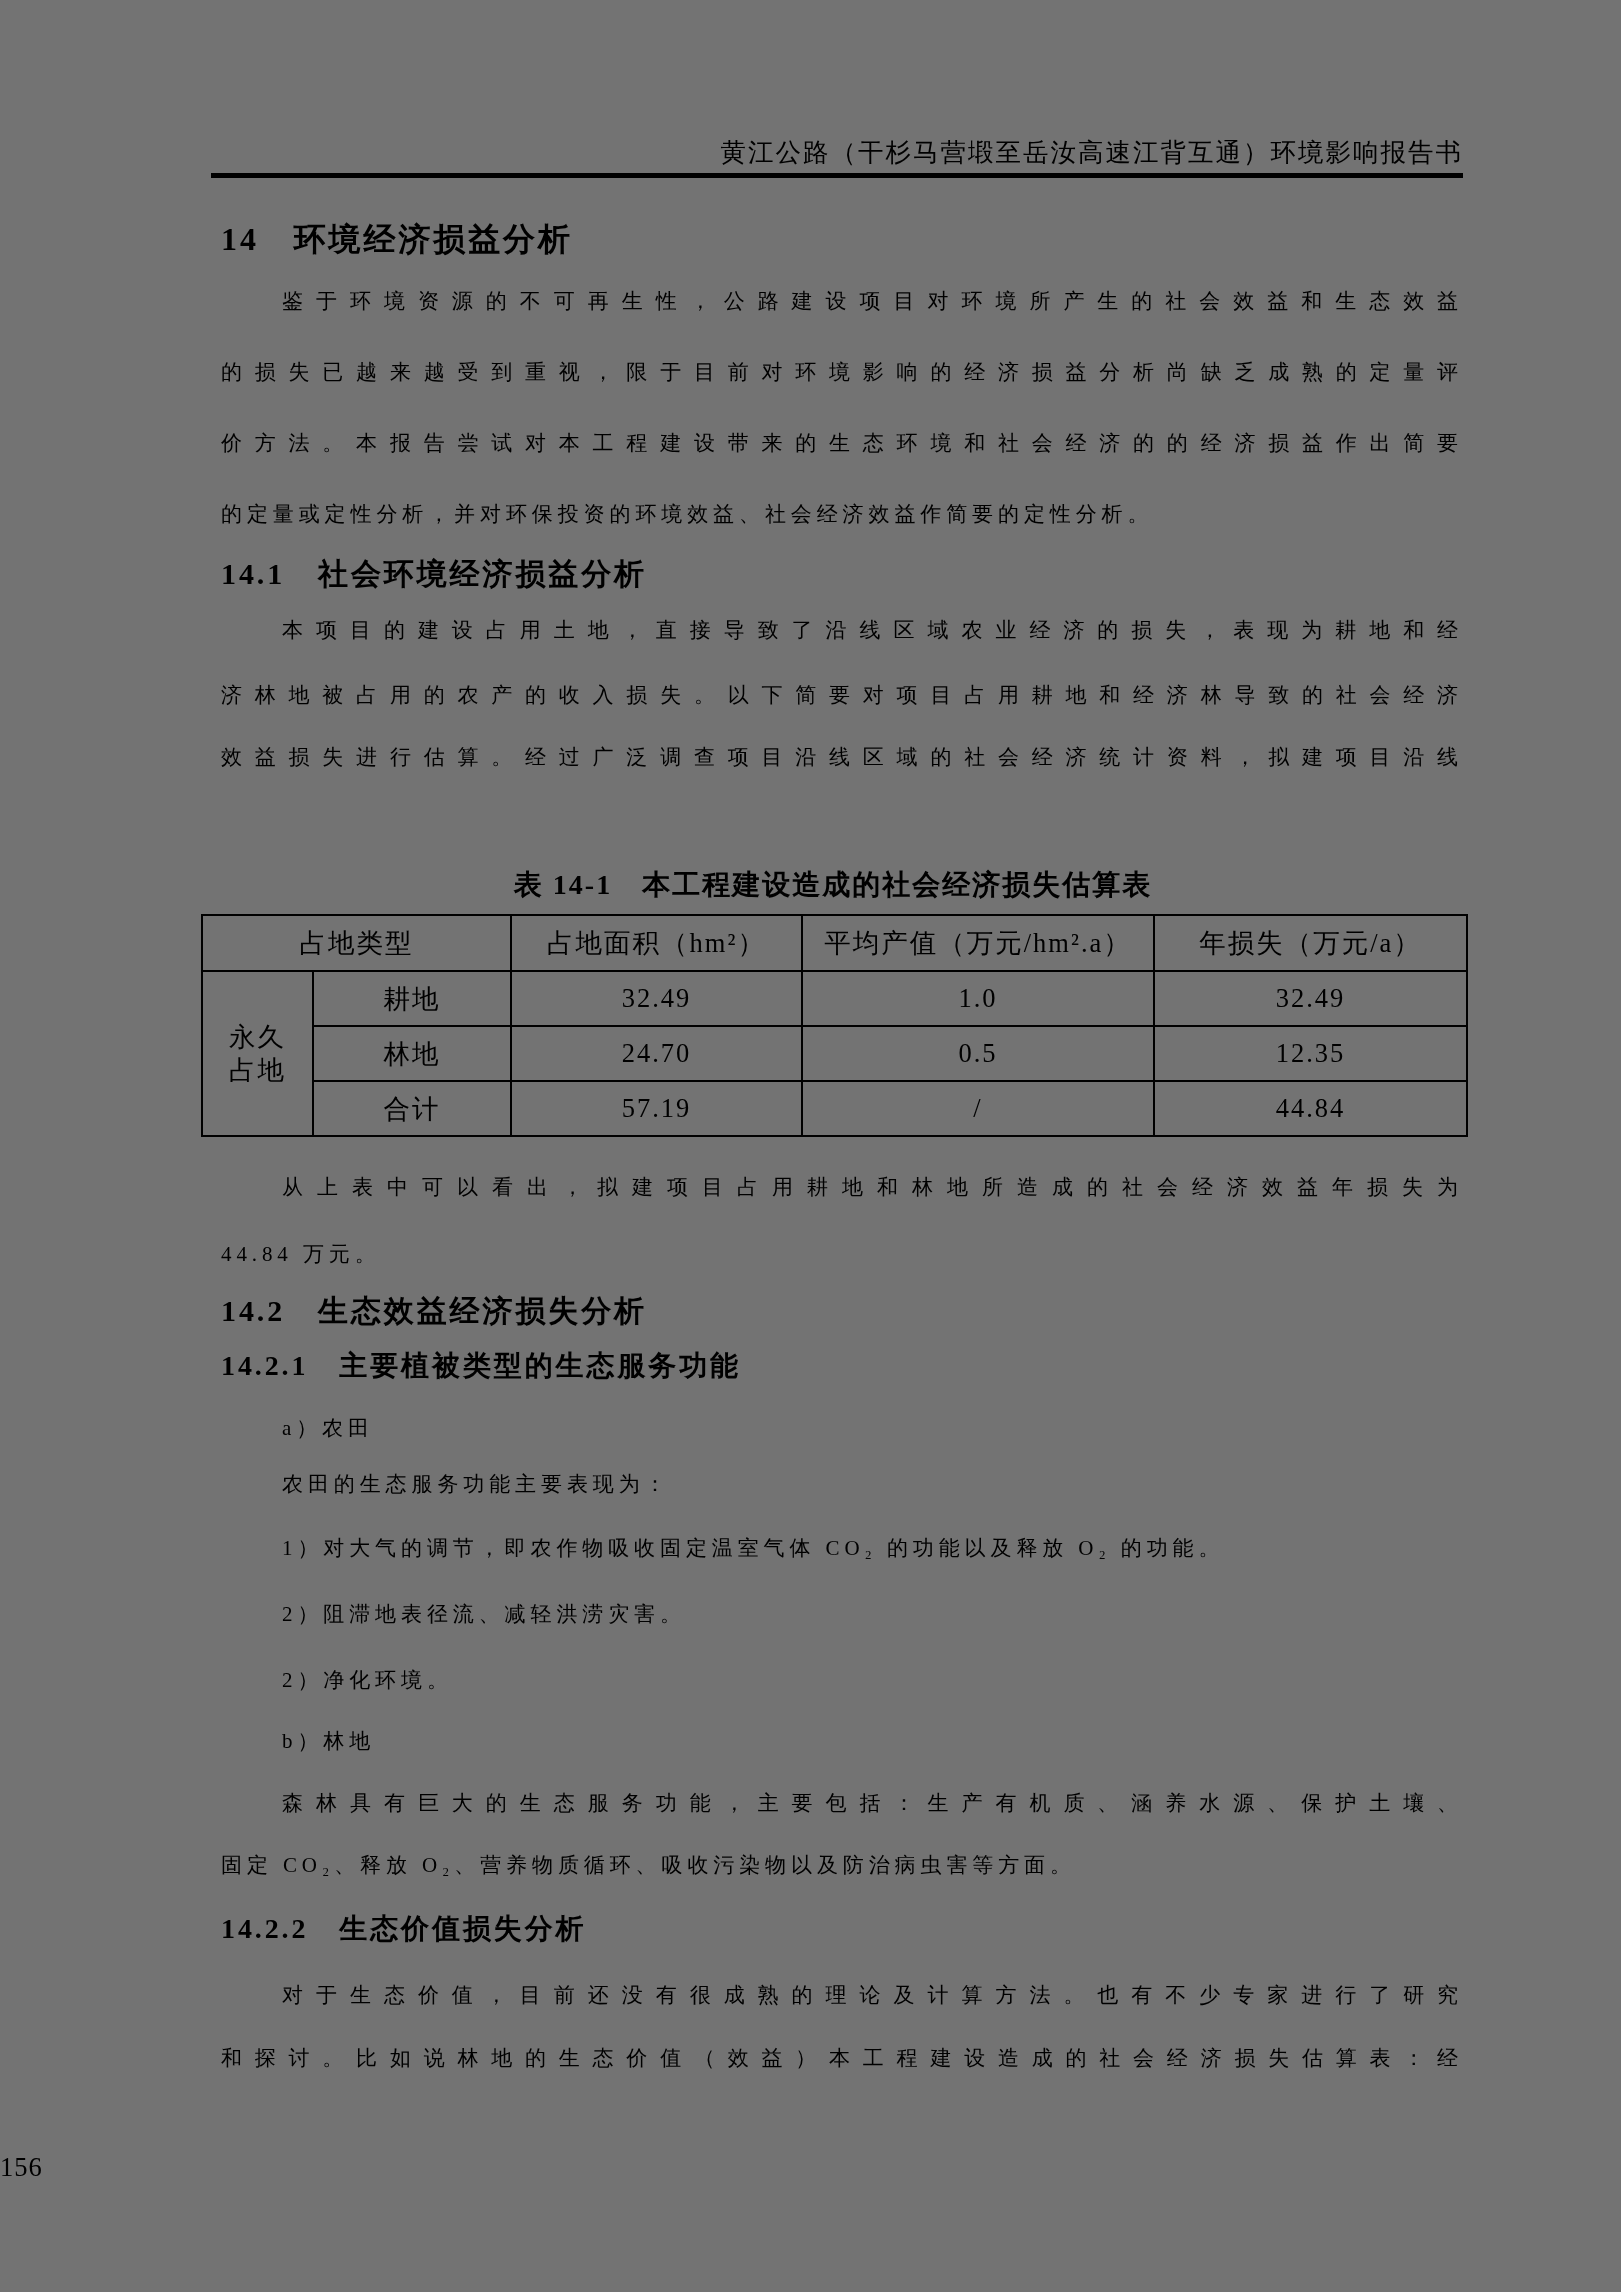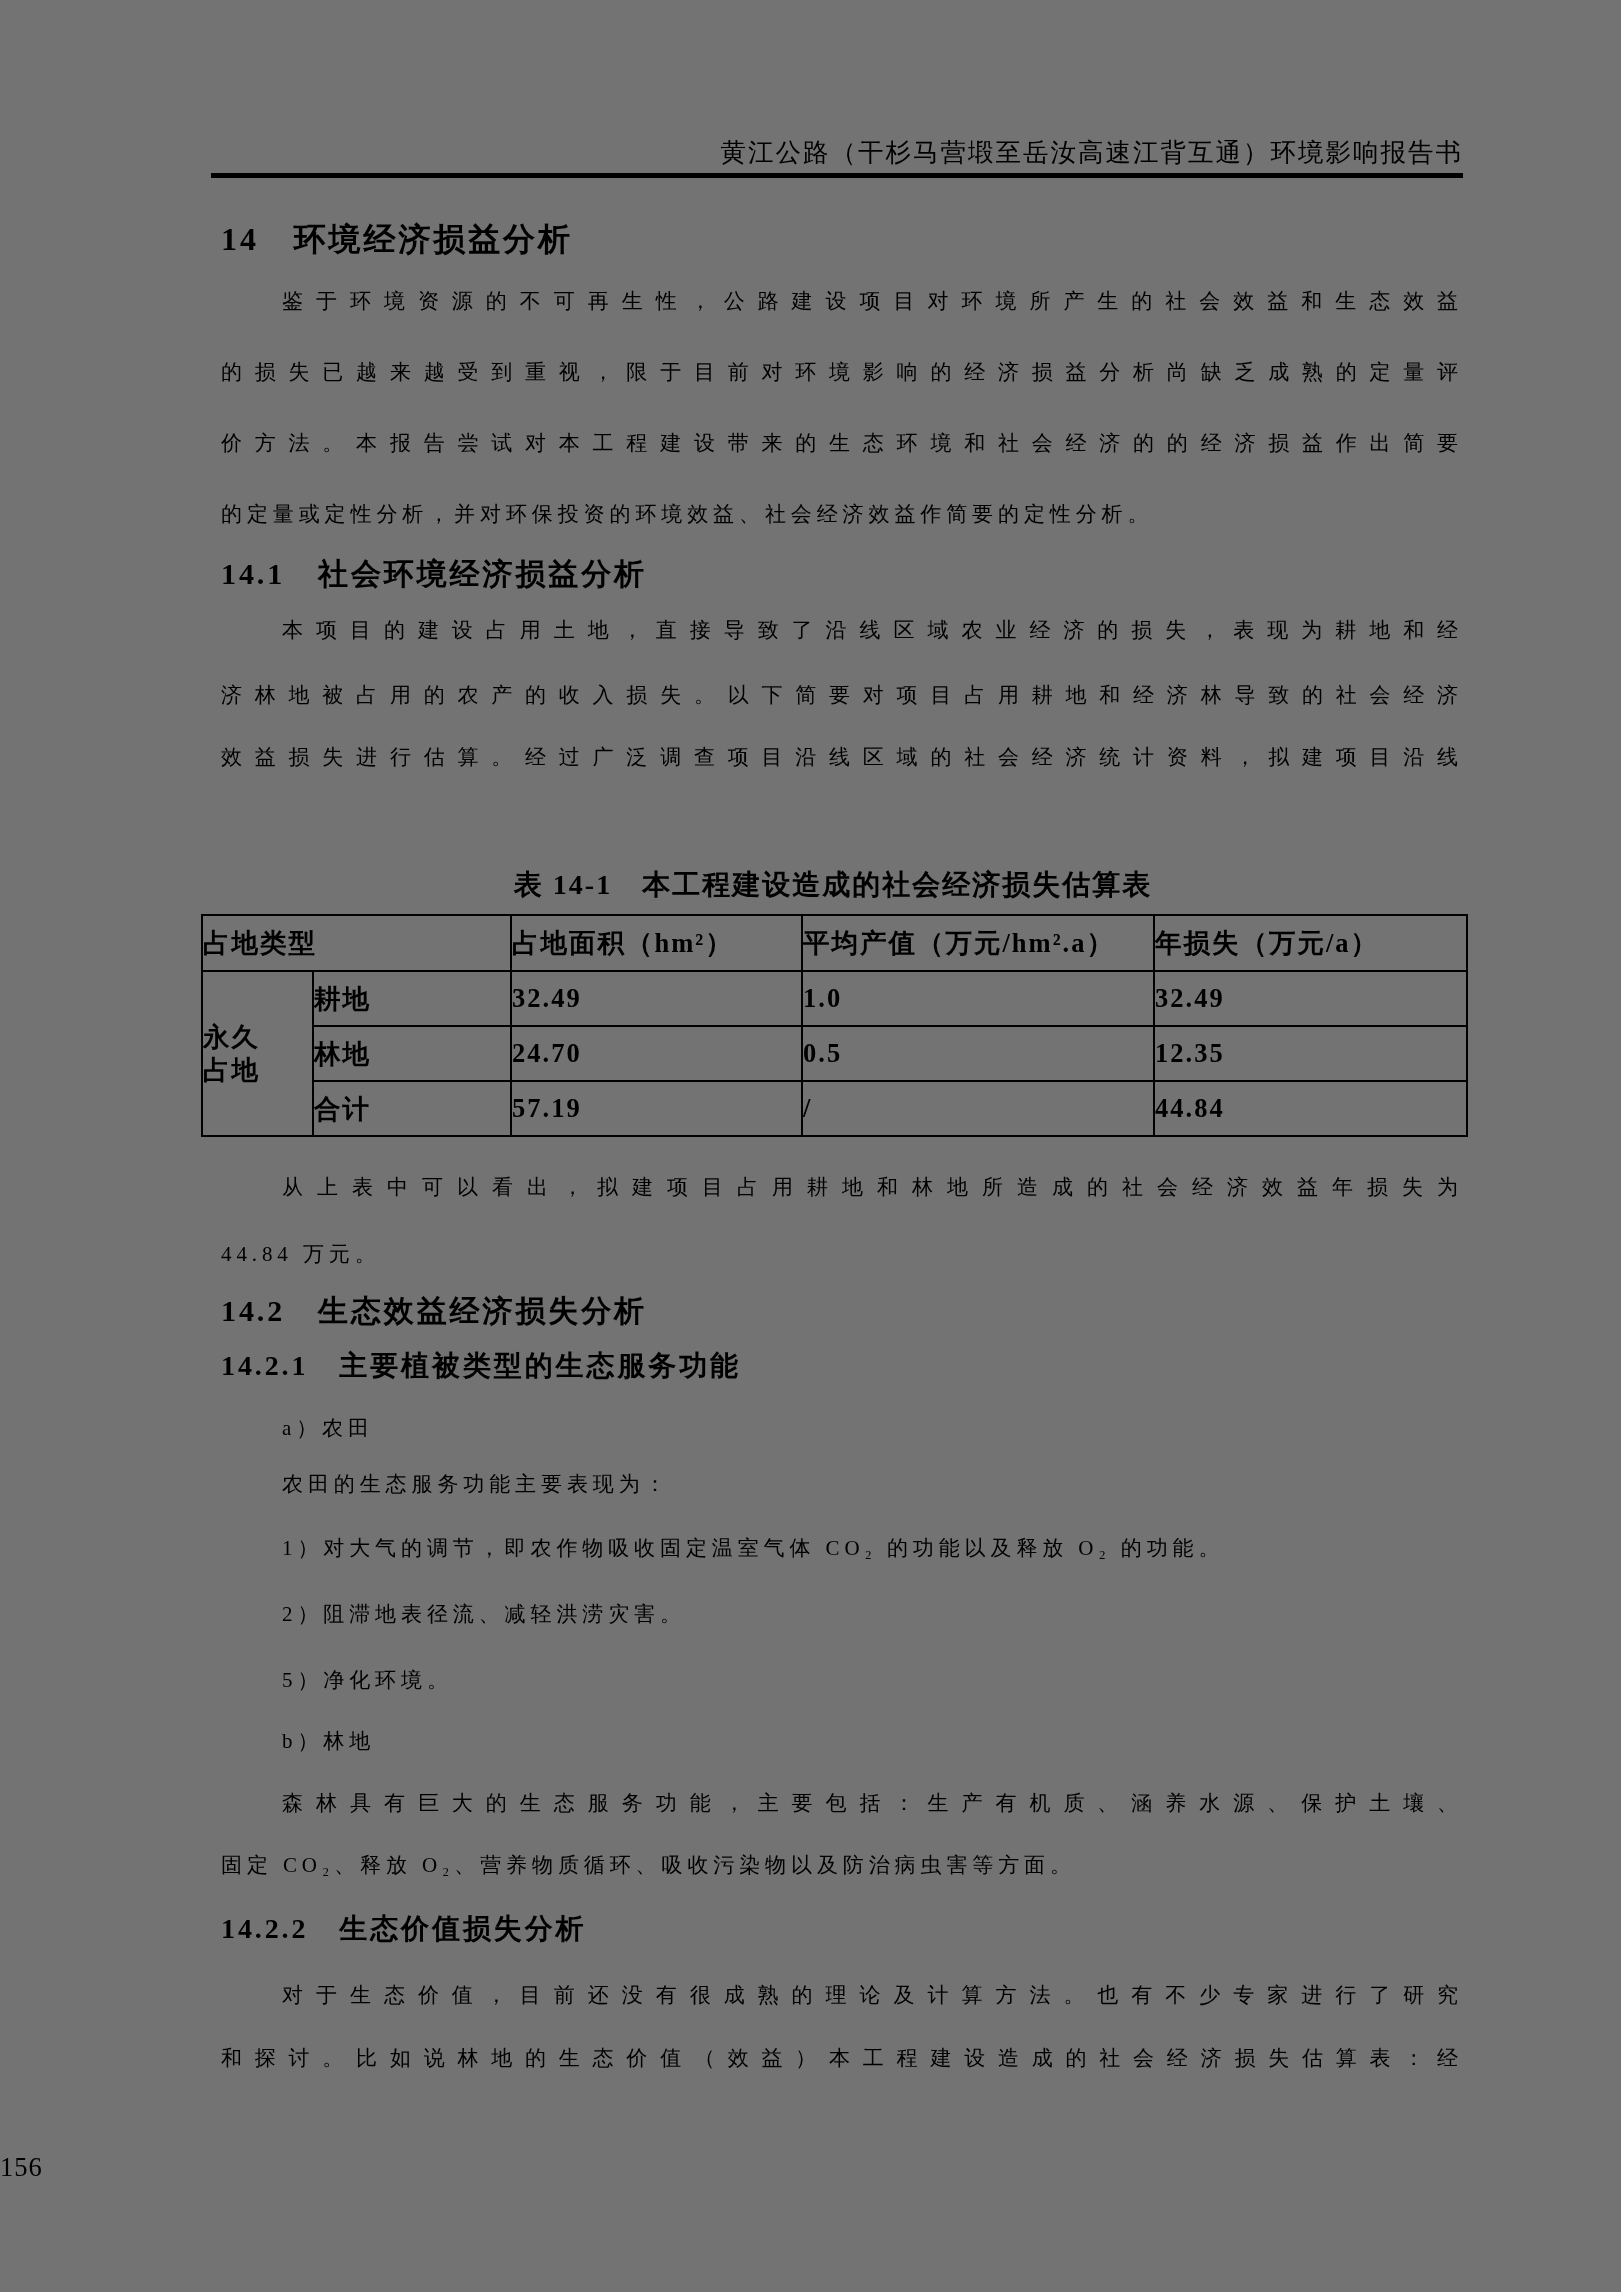--- a/index.html
+++ b/index.html
@@ -48,23 +48,23 @@
   }
   table.losstable{
     position:absolute;left:201px;top:914px;
     width:1264px;
     border-collapse:collapse;
     table-layout:fixed;
     font-size:26.5px;
   }
   table.losstable td,table.losstable th{
     border:2.9px solid #000;
-    text-align:left;
+    text-align:center;
     vertical-align:middle;
-    font-weight:bold;
+    font-weight:normal;
     letter-spacing:2px;
     padding:0;
   }
   table.losstable thead tr{height:56px;}
   table.losstable tbody tr{height:55px;}
   .rowgroup{white-space:pre-line;line-height:33px;}
   .pagenum{
     position:absolute;left:0;top:2152px;width:1621px;
     text-align:left;font-size:26.5px;letter-spacing:1px;
   }
@@ -135,21 +135,21 @@
   <div class="line ind just" style="top:1168px">从上表中可以看出，拟建项目占用耕地和林地所造成的社会经济效益年损失为</div>
   <div class="line" style="top:1235px">44.84 万元。</div>
 
   <div class="h2" style="top:1290px">14.2　生态效益经济损失分析</div>
   <div class="h3" style="top:1346px">14.2.1　主要植被类型的生态服务功能</div>
 
   <div class="line ind" style="top:1409px">a）农田</div>
   <div class="line ind" style="top:1465px">农田的生态服务功能主要表现为：</div>
   <div class="line ind" style="top:1529px">1）对大气的调节，即农作物吸收固定温室气体 CO₂ 的功能以及释放 O₂ 的功能。</div>
   <div class="line ind" style="top:1595px">2）阻滞地表径流、减轻洪涝灾害。</div>
-  <div class="line ind" style="top:1661px">5）净化环境。</div>
+  <div class="line ind" style="top:1661px">2）净化环境。</div>
   <div class="line ind" style="top:1722px">b）林地</div>
   <div class="line ind just" style="top:1784px">森林具有巨大的生态服务功能，主要包括：生产有机质、涵养水源、保护土壤、</div>
   <div class="line" style="top:1846px">固定 CO₂、释放 O₂、营养物质循环、吸收污染物以及防治病虫害等方面。</div>
 
   <div class="h3" style="top:1909px">14.2.2　生态价值损失分析</div>
 
   <div class="line ind just" style="top:1976px">对于生态价值，目前还没有很成熟的理论及计算方法。也有不少专家进行了研究</div>
   <div class="line just" style="top:2039px">和探讨。比如说林地的生态价值（效益）本工程建设造成的社会经济损失估算表：经</div>
 
   <div class="pagenum">156</div>

